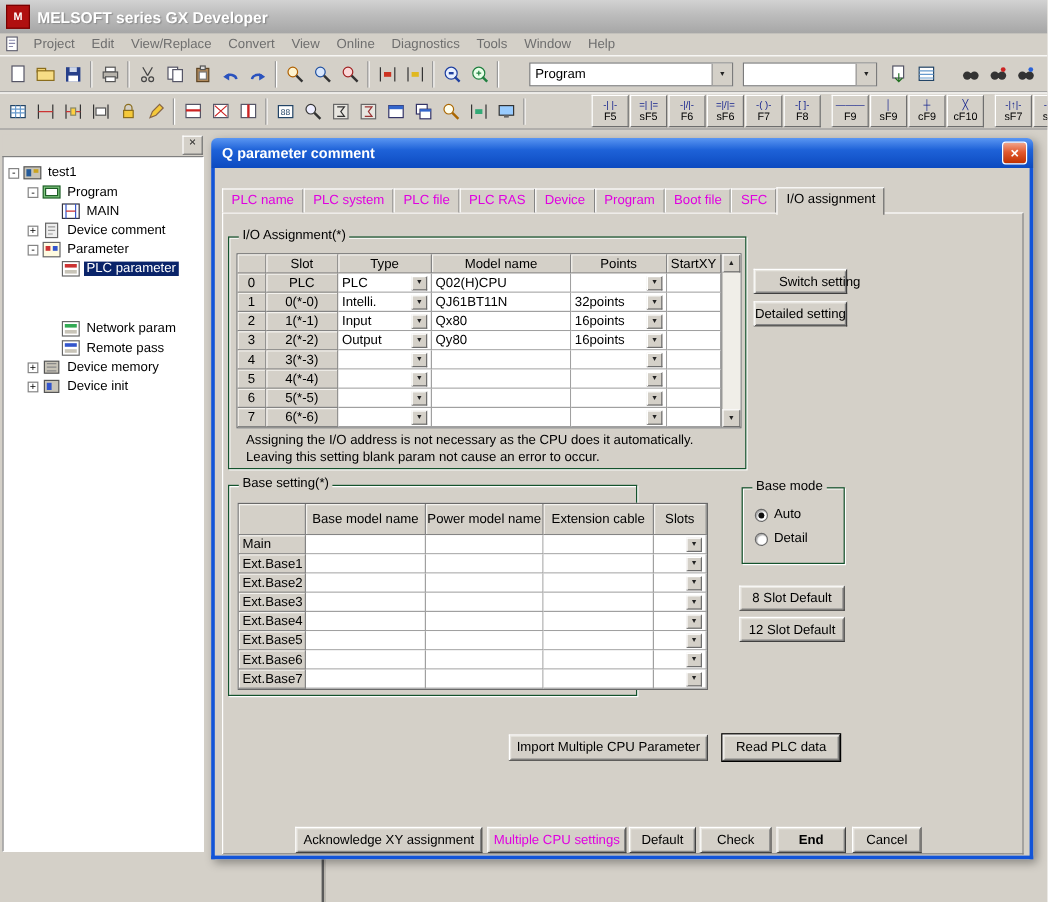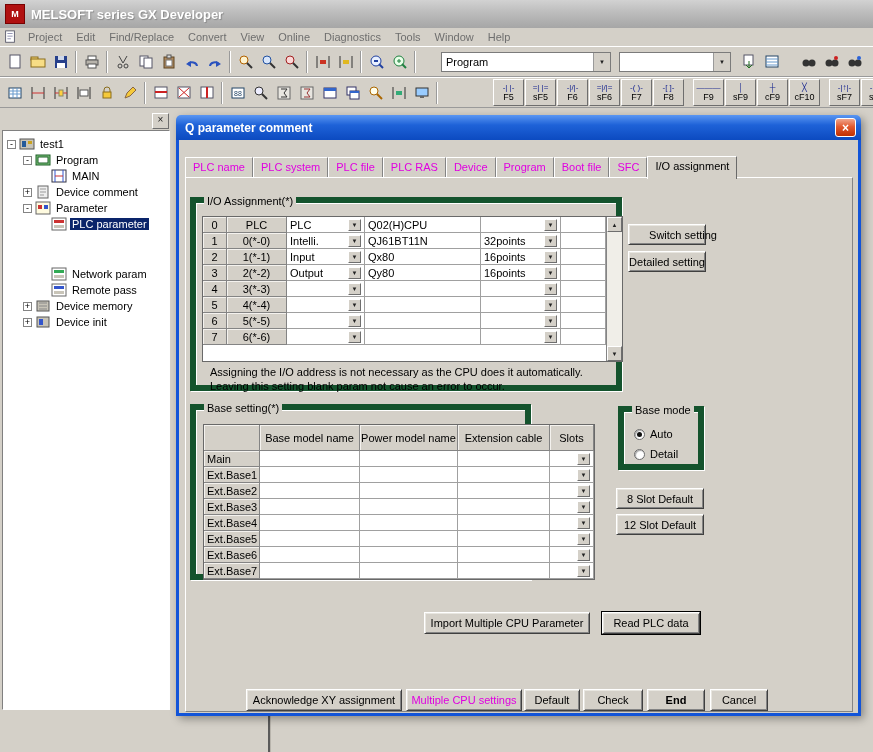--- a/index.html
+++ b/index.html
@@ -70,21 +70,21 @@
         display:flex;align-items:center;justify-content:center;box-sizing:border-box;}
 
   .tabstrip{position:absolute;left:9px;top:40px;height:22px;display:flex;align-items:flex-end;z-index:2;}
   .tab{padding:3px 7px 4px 7px;color:#e000e0;background:#d4d0c8;border:1px solid;
        border-color:#fff #848484 #848484 #fff;border-bottom:none;white-space:nowrap;}
   .tab.active{color:#000;padding-bottom:7px;margin-bottom:-2px;position:relative;z-index:3;
               border-color:#fff #6a6a6a #d4d0c8 #fff;}
   .tabpanel{position:absolute;left:9px;top:62px;width:668px;height:535px;
             border:1px solid;border-color:#fff #848484 #848484 #fff;box-sizing:border-box;z-index:1;}
 
-  .group{position:absolute;border:6px solid #14532d;box-shadow:inset 1px 1px 0 #fff,1px 1px 0 #fff;box-sizing:border-box;text-align:center;}
+  .group{position:absolute;border:1px solid #14532d;box-shadow:inset 1px 1px 0 #fff,1px 1px 0 #fff;box-sizing:border-box;text-align:center;}
   .group-label{position:absolute;left:8px;top:-8px;background:#d4d0c8;padding:0 3px;white-space:nowrap;}
 
   .gtable{position:absolute;background:#fff;border:1px solid #696969;box-sizing:content-box;}
   .tr{display:flex;height:16px;}
   .td{border-right:1px solid #a0a0a0;border-bottom:1px solid #a0a0a0;box-sizing:border-box;
       display:flex;align-items:center;padding:0 3px;overflow:hidden;white-space:nowrap;background:#fff;}
   .hd{background:#d4d0c8;justify-content:center;border-right:1px solid #848484;border-bottom:1px solid #848484;
       box-shadow:inset 1px 1px 0 #f4f2ee;}
   .c0{width:24px;} .c1{width:60px;} .c2{width:78px;} .c3{width:116px;} .c4{width:80px;} .c5{width:45px;}
   .b0{width:56px;justify-content:flex-start;padding-left:3px;} .b1{width:100px;} .b2{width:98px;} .b3{width:92px;} .b4{width:44px;}
@@ -124,21 +124,21 @@
     <span class="title-text">MELSOFT series GX Developer</span>
   </div>
 
   <div class="menubar">
     <svg class="mdi-ico" viewBox="0 0 16 16" width="14" height="14">
         <rect x="3" y="1" width="10" height="13" fill="#fff" stroke="#556"></rect>
         <path d="M5 4h6M5 7h6M5 10h4" stroke="#88a" fill="none"></path>
       </svg>
     <span class="menu-item">Project</span>
     <span class="menu-item">Edit</span>
-    <span class="menu-item">Find/Replace</span>
+    <span class="menu-item">View/Replace</span>
     <span class="menu-item">Convert</span>
     <span class="menu-item">View</span>
     <span class="menu-item">Online</span>
     <span class="menu-item">Diagnostics</span>
     <span class="menu-item">Tools</span>
     <span class="menu-item">Window</span>
     <span class="menu-item">Help</span>
   </div>
 
   <div class="toolbar tb1">
@@ -571,20 +571,28 @@
       <span class="tab">SFC</span>
       <span class="tab active">I/O assignment</span>
     </div>
     <div class="tabpanel"></div>
 
     <div class="group" style="left:14px;top:82px;width:432px;height:194px;">
       <span class="group-label">I/O Assignment(*)</span>
 
       <div class="gtable" style="left:6px;top:13px;width:419px;height:144px;">
         <div class="tr">
+          <div class="td hd c0"></div>
+          <div class="td hd c1">Slot</div>
+          <div class="td hd c2">Type</div>
+          <div class="td hd c3">Model name</div>
+          <div class="td hd c4">Points</div>
+          <div class="td hd c5">StartXY</div>
+        </div>
+        <div class="tr">
           <div class="td hd c0">0</div>
           <div class="td hd c1">PLC</div>
           <div class="td c2">
               <span>PLC</span>
               <span class="dd">▼</span>
             </div>
           <div class="td c3">Q02(H)CPU</div>
           <div class="td c4">
               <span></span>
               <span class="dd">▼</span>

